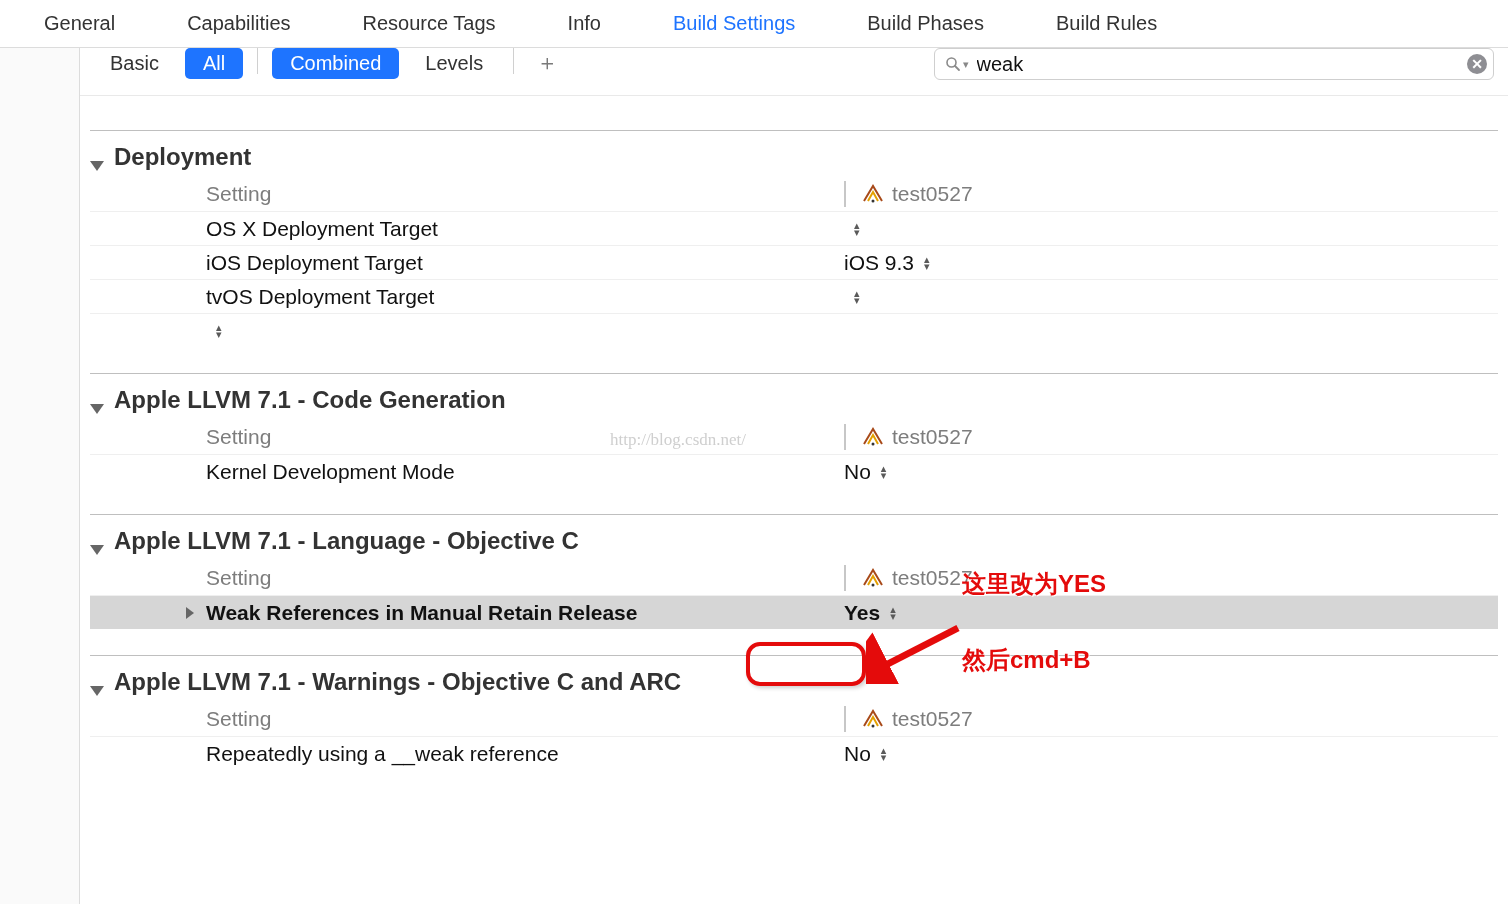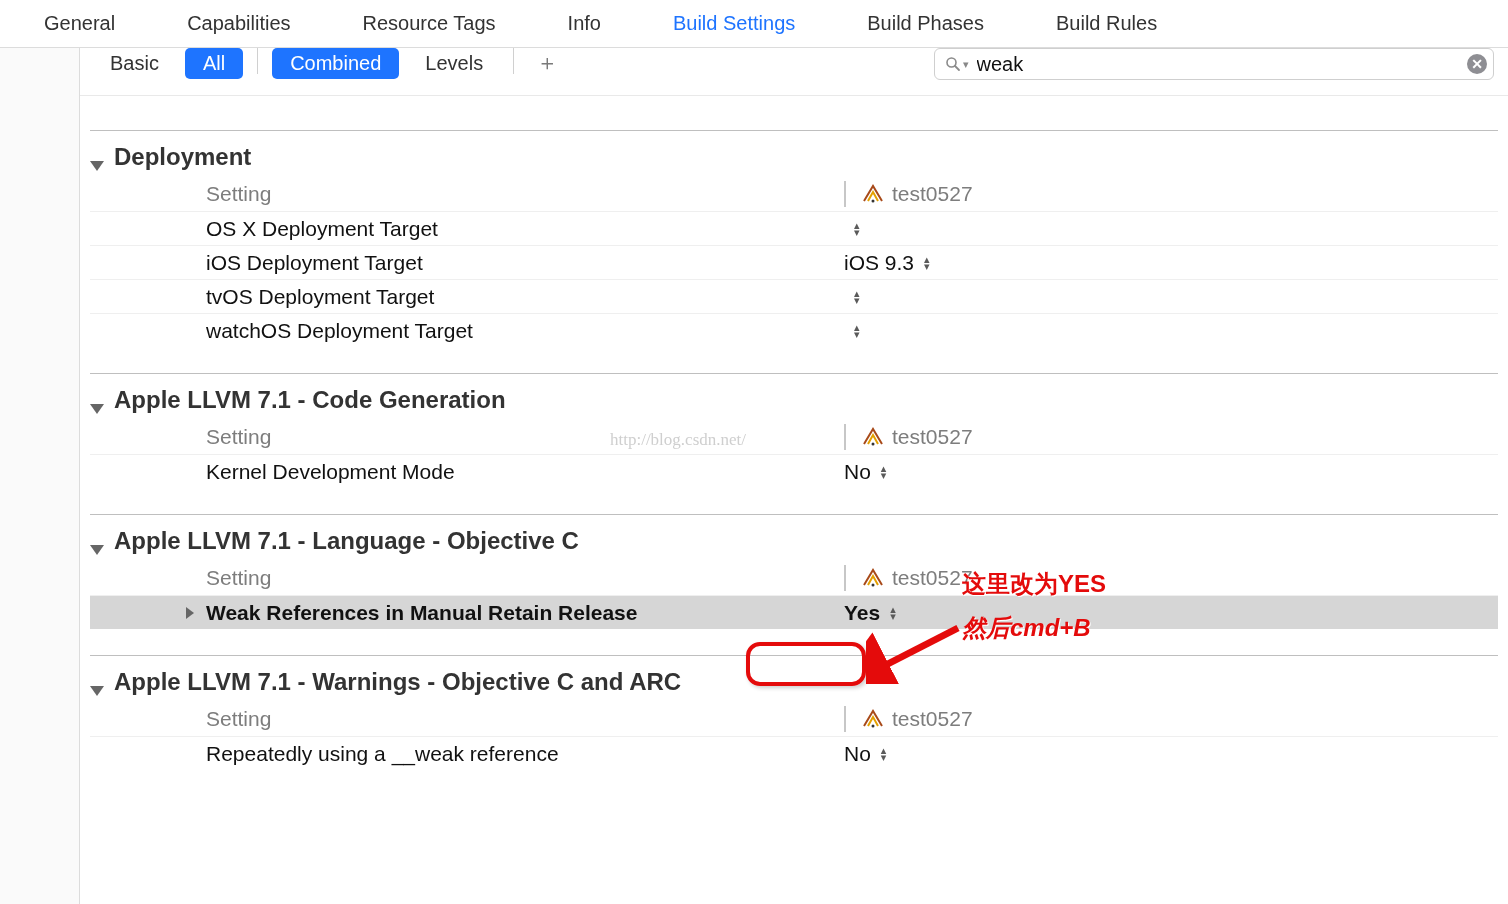--- a/index.html
+++ b/index.html
@@ -143,21 +143,20 @@
               <span class="setname">tvOS Deployment Target</span>
               <span class="val">
                 <span class="valtext"></span>
                 <span class="stepper">
                   <span>▴</span>
                   <span>▾</span>
                 </span>
               </span>
             </div>
             <div class="row">
-              <span class="setname">watchOS Deployment Target</span>
               <span class="val">
                 <span class="valtext"></span>
                 <span class="stepper">
                   <span>▴</span>
                   <span>▾</span>
                 </span>
               </span>
             </div>
           </div>
           <div class="group">
@@ -263,17 +262,17 @@
       <svg class="arrow-svg" style="left:786px; top:572px; width:100px; height:64px;" viewBox="0 0 100 64">
         <defs>
           <marker id="ah" markerWidth="10" markerHeight="10" refX="2" refY="5" orient="auto">
             <path d="M0,0 L10,5 L0,10 z" fill="#e40b0b"></path>
           </marker>
         </defs>
         <line x1="92" y1="8" x2="10" y2="50" stroke="#e40b0b" stroke-width="7" marker-end="url(#ah)"></line>
       </svg>
 
       <div class="anno" style="left:882px; top:516px;">这里改为YES</div>
-      <div class="anno" style="left:882px; top:560px;font-style:italic;">然后cmd+B</div>
+      <div class="anno" style="left:882px; top:592px;">然后cmd+B</div>
 
     </div>
   </div>
 </div>
 
 </body></html>

